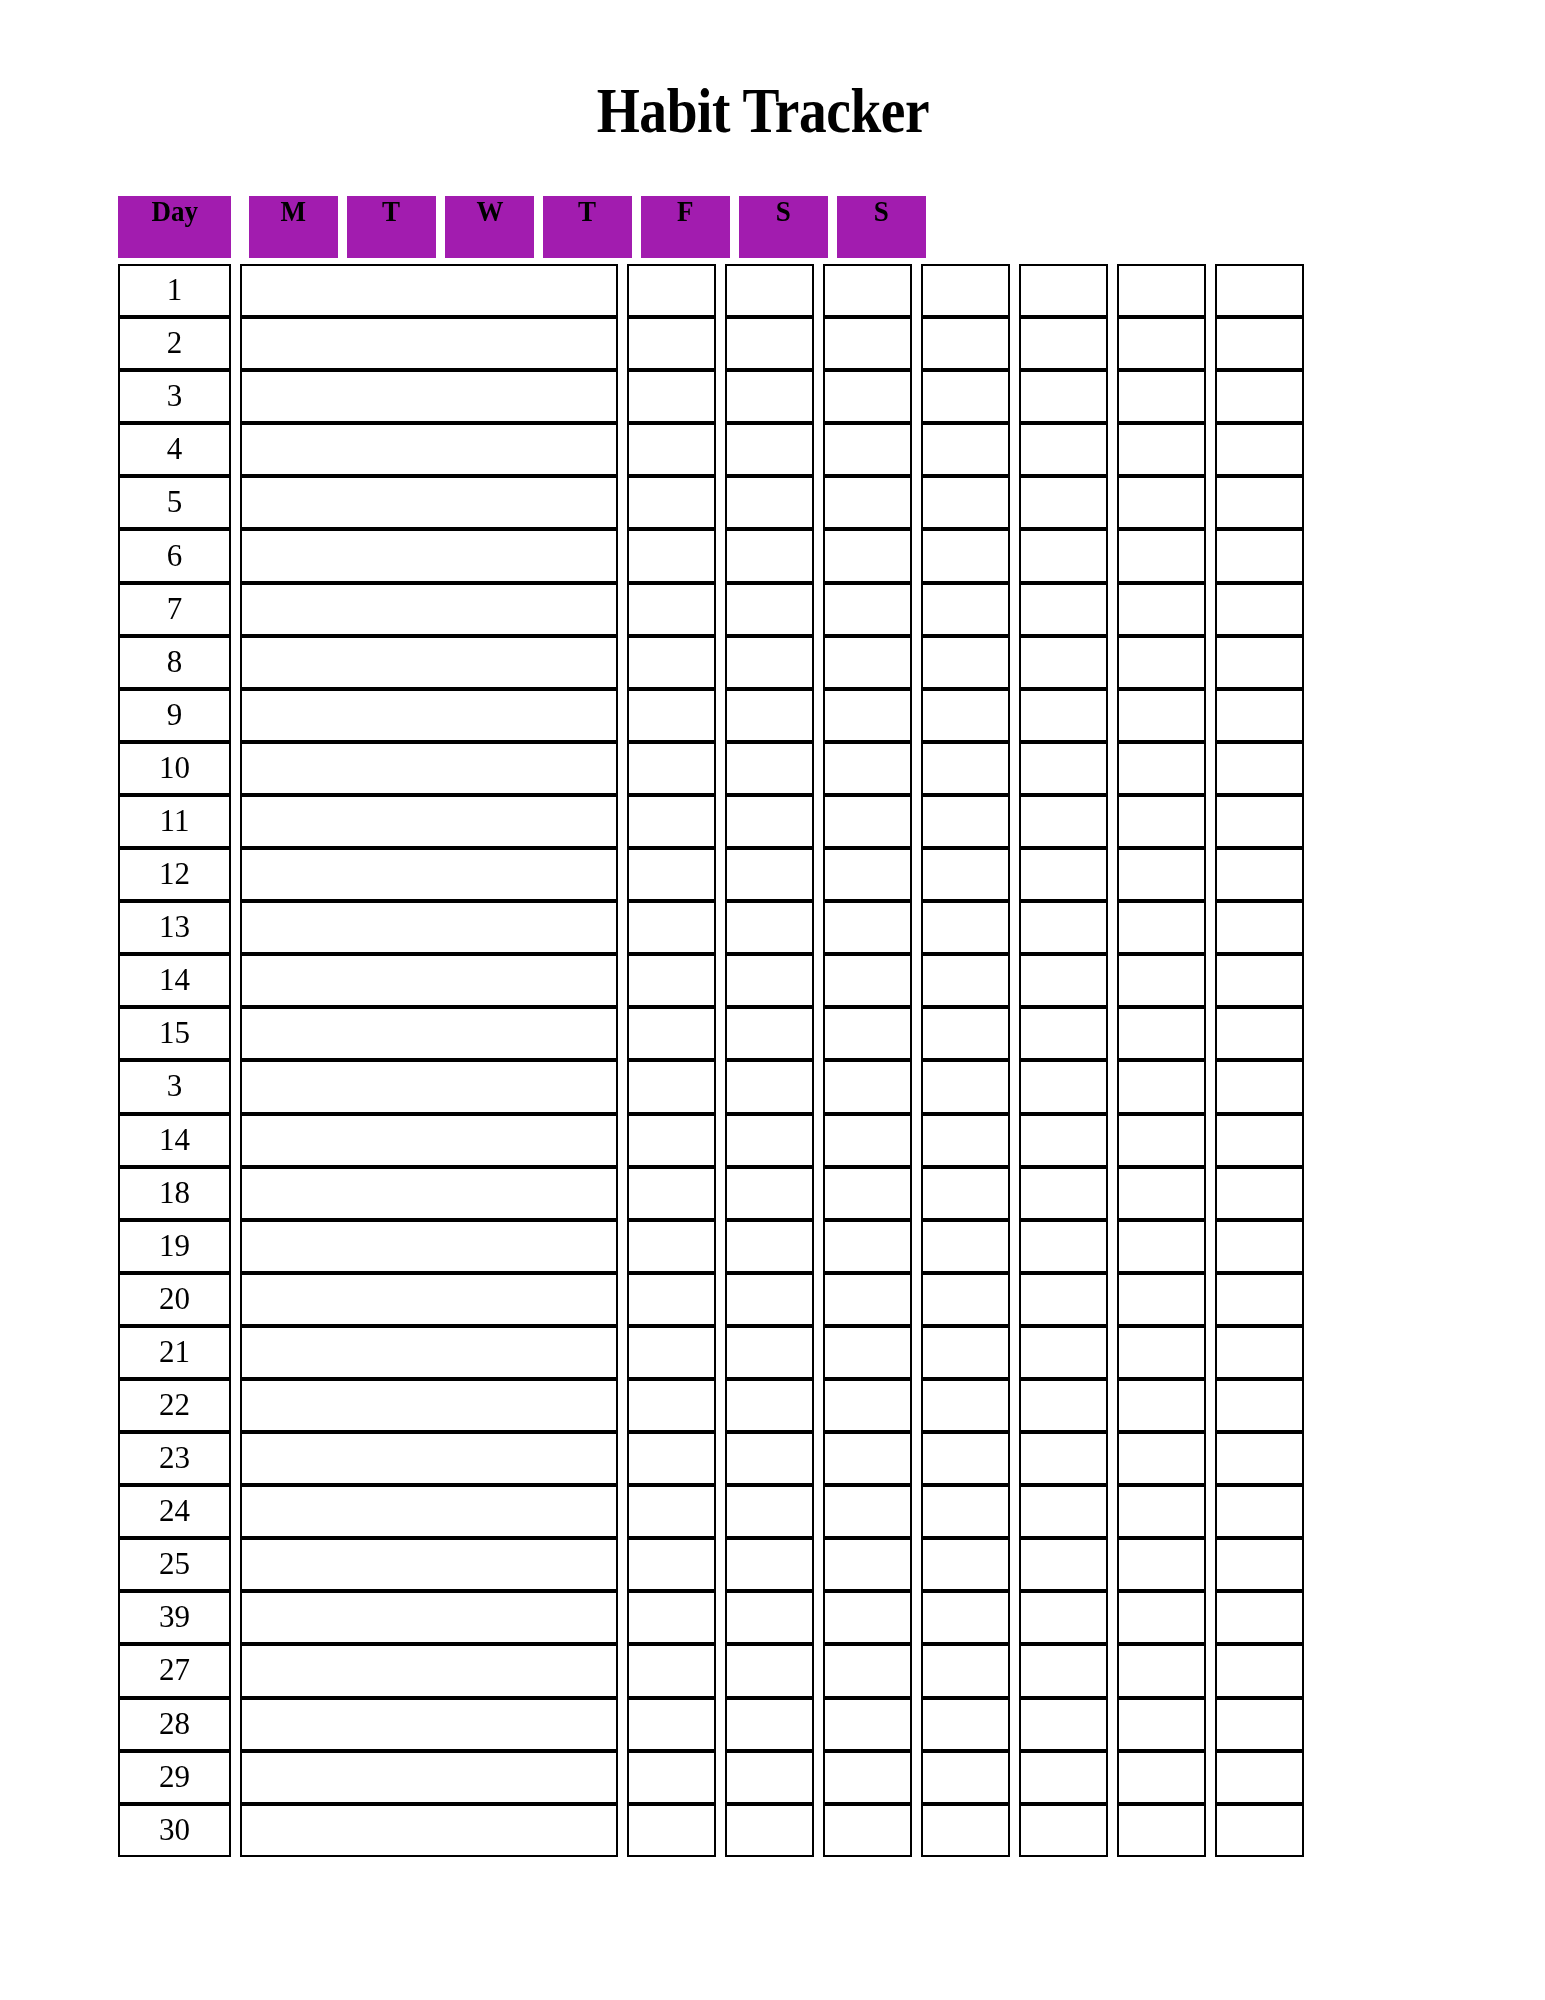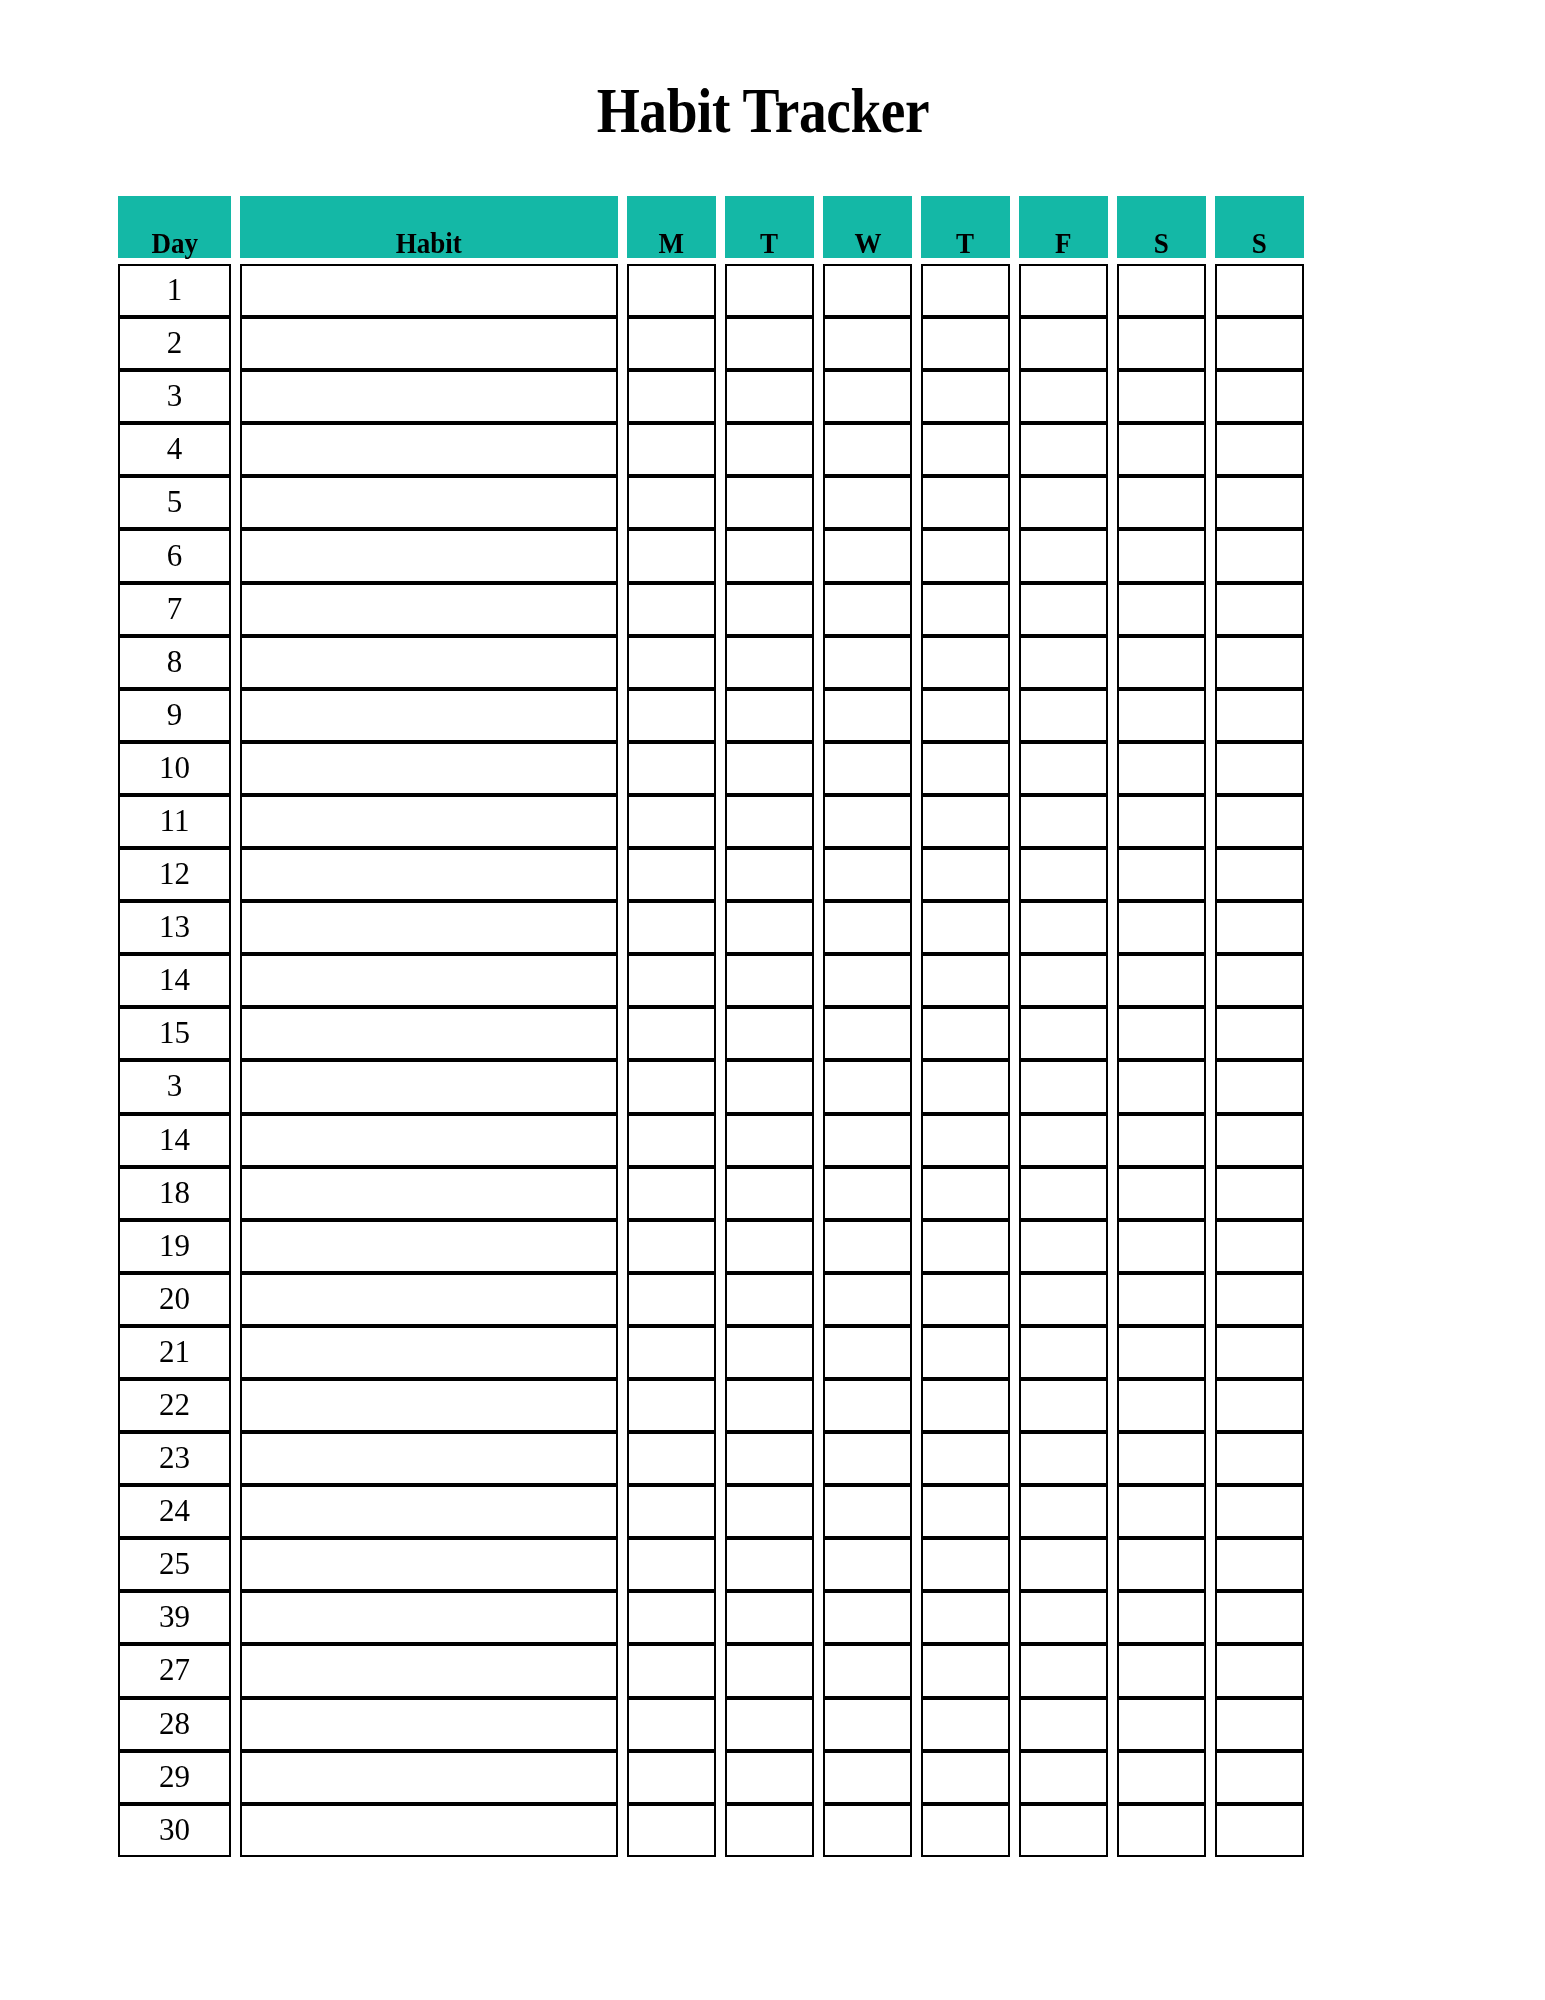--- a/index.html
+++ b/index.html
@@ -99,23 +99,23 @@
 
   
   .col-day    { flex: 0 0 113px; }
   .col-habit  { flex: 0 0 378px; }
   .col-dow    { flex: 0 0 auto;  width: 89px; }
 
   .gap { flex: 0 0 9px; }
 
   
   .hcell {
-    background: #14b8a6;
+    background: #a21caf;
     display: flex;
-    align-items: flex-end;
+    align-items: flex-start;
     justify-content: center;
     height: 62px;
   }
 
   .hcell span {
     font-family: "Liberation Serif", "DejaVu Serif", serif;
     font-weight: bold;
     font-size: 30px;
     line-height: 1;
     transform: scaleX(0.9);
@@ -158,23 +158,20 @@
     <h1 class="doc-title">Habit Tracker</h1>
   </div>
 
   <div class="tracker">
 
     <div class="trow thead-row">
         <div class="hcell col-day">
           <span>Day</span>
         </div>
         <div class="gap"></div>
-        <div class="hcell col-habit">
-          <span>Habit</span>
-        </div>
         <div class="gap"></div>
         <div class="hcell col-dow">
           <span>M</span>
         </div>
         <div class="gap"></div>
         <div class="hcell col-dow">
           <span>T</span>
         </div>
         <div class="gap"></div>
         <div class="hcell col-dow">

